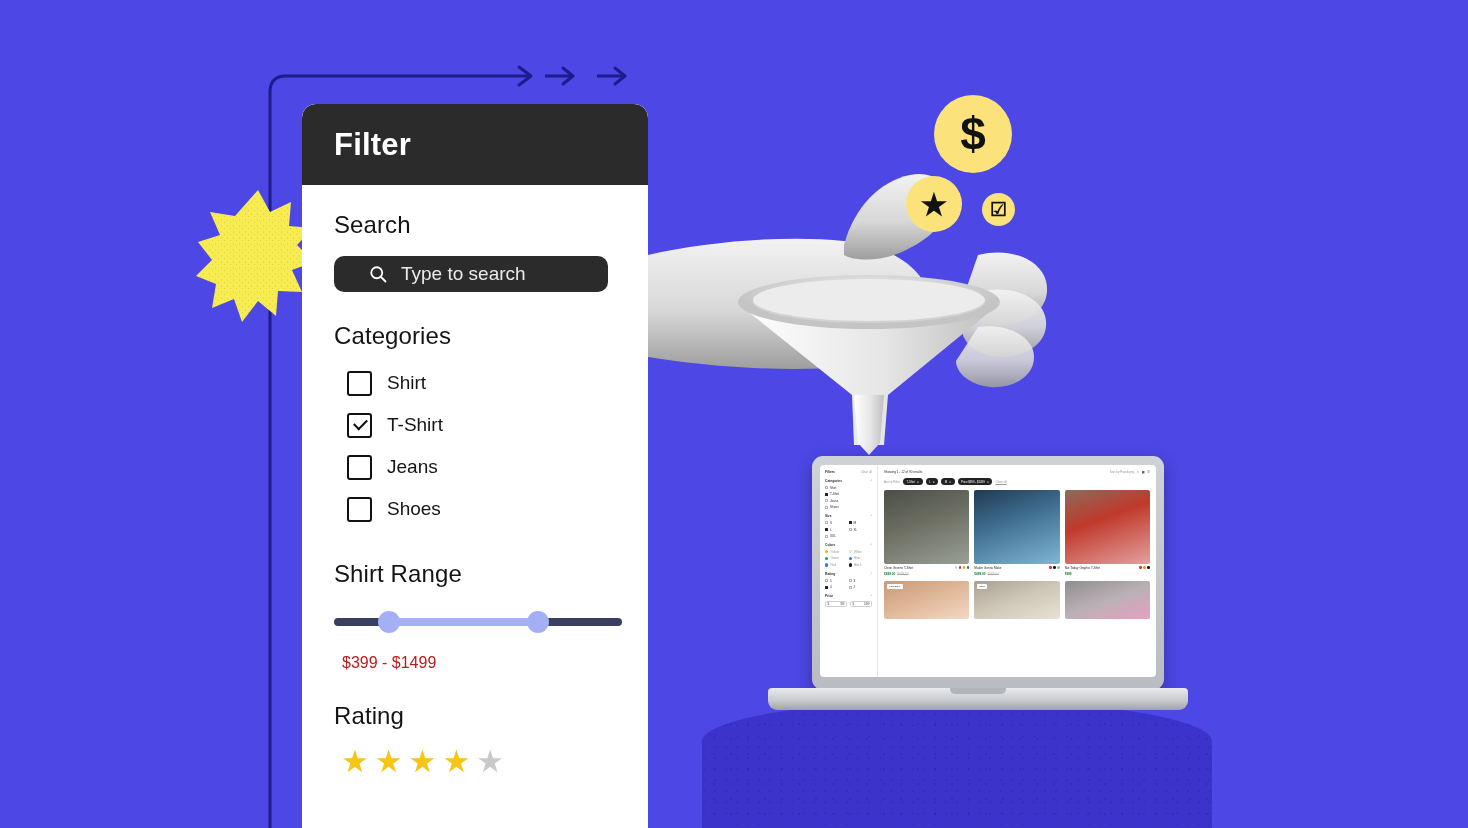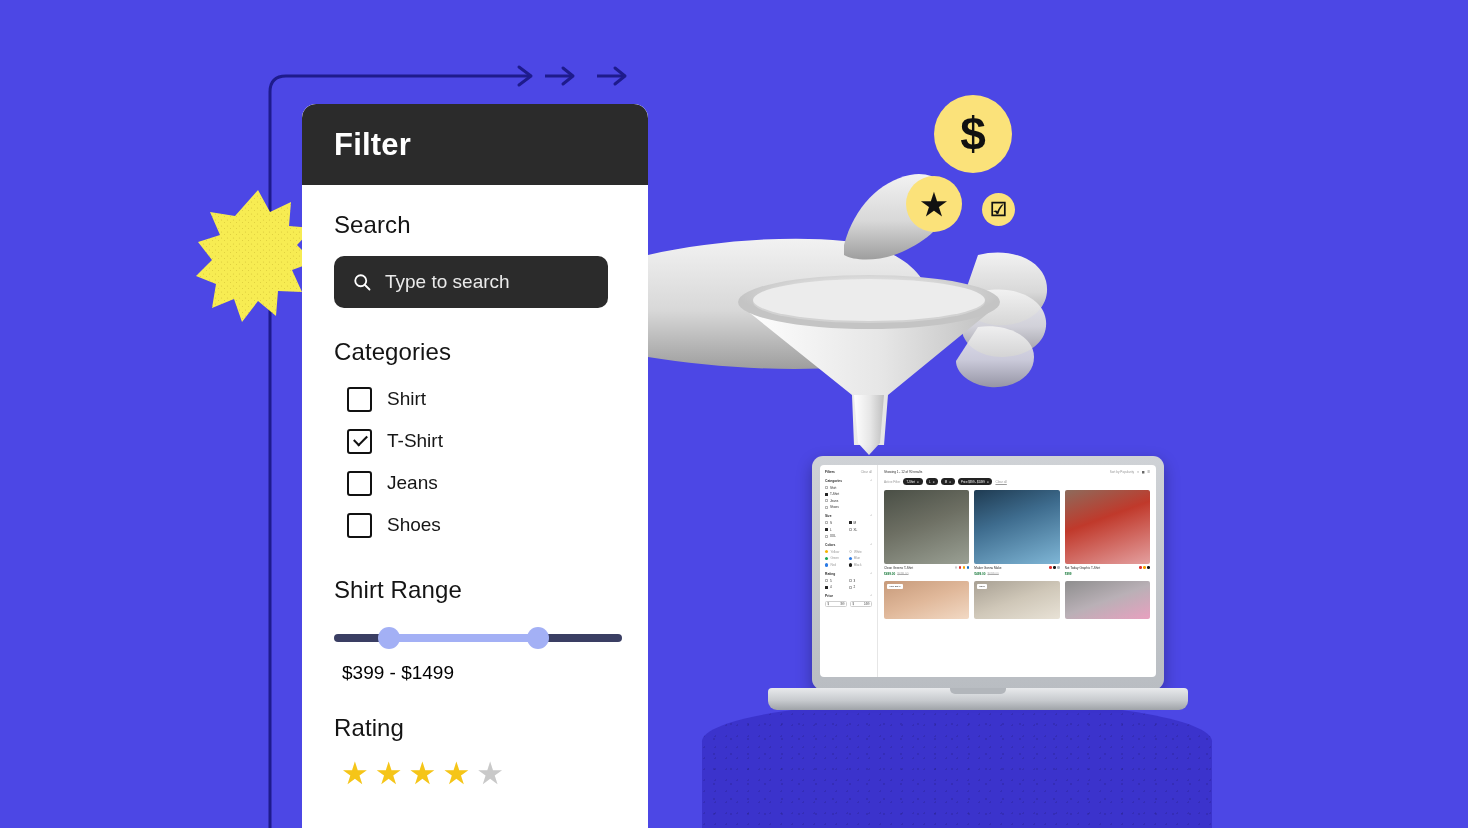--- a/index.html
+++ b/index.html
@@ -33,22 +33,22 @@
     display:flex; align-items:center; padding-left:32px;
     border-radius:14px 14px 0 0;
   }
   .panel-title{ color:#fff; font-size:31px; font-weight:bold; letter-spacing:.2px; }
   .panel-body{ padding:26px 32px 0 32px; }
 
   .section-title{ font-size:24px; color:#141414; font-weight:normal; letter-spacing:.1px; }
 
   
   .search-box{
-    margin-top:17px; height:52px; background:#2B2B2B; border-radius:10px;
-    display:flex; align-items:center; padding:0 18px; gap:13px; width:274px;
+    margin-top:17px; height:36px; background:#2B2B2B; border-radius:10px;
+    display:flex; align-items:center; padding:0 34px; gap:13px; width:274px;
   }
   .search-icon{ width:20px; height:20px; flex:0 0 auto; }
   .search-placeholder{ color:#EAEAEA; font-size:19px; }
 
   
   .categories{ margin-top:30px; }
   .cat-list{ margin-top:12px; }
   .cat-row{ display:flex; align-items:center; gap:15px; height:42px; padding-left:13px; }
   .cbox{
     width:25px; height:25px; border:2px solid #111; border-radius:3px;
@@ -62,21 +62,21 @@
   .cat-label{ font-size:19px; color:#161616; }
 
   
   .price{ margin-top:30px; }
   .slider{ margin-top:23px; position:relative; height:22px; width:288px; }
   .track{ position:absolute; top:7px; left:0; width:288px; height:8px;
           background:#3A3E63; border-radius:4px; }
   .track-fill{ position:absolute; top:7px; height:8px; background:#A3B0F5; border-radius:4px; }
   .knob{ position:absolute; top:0; width:22px; height:22px; border-radius:50%;
          background:#A3B0F5; }
-  .price-label{ margin-top:13px; font-size:19px; color:#000000; padding-left:8px; }
+  .price-label{ margin-top:21px; font-size:16px; color:#b91c1c; padding-left:8px; }
 
   
   .rating{ margin-top:30px; }
   .stars{ margin-top:16px; display:flex; gap:6px; padding-left:7px; }
   .star{ font-size:31px; line-height:1; }
 
   
   .illus{ position:absolute; left:648px; top:95px; width:430px; height:360px; }
   .illus svg{ width:100%; height:100%; display:block; }
 

